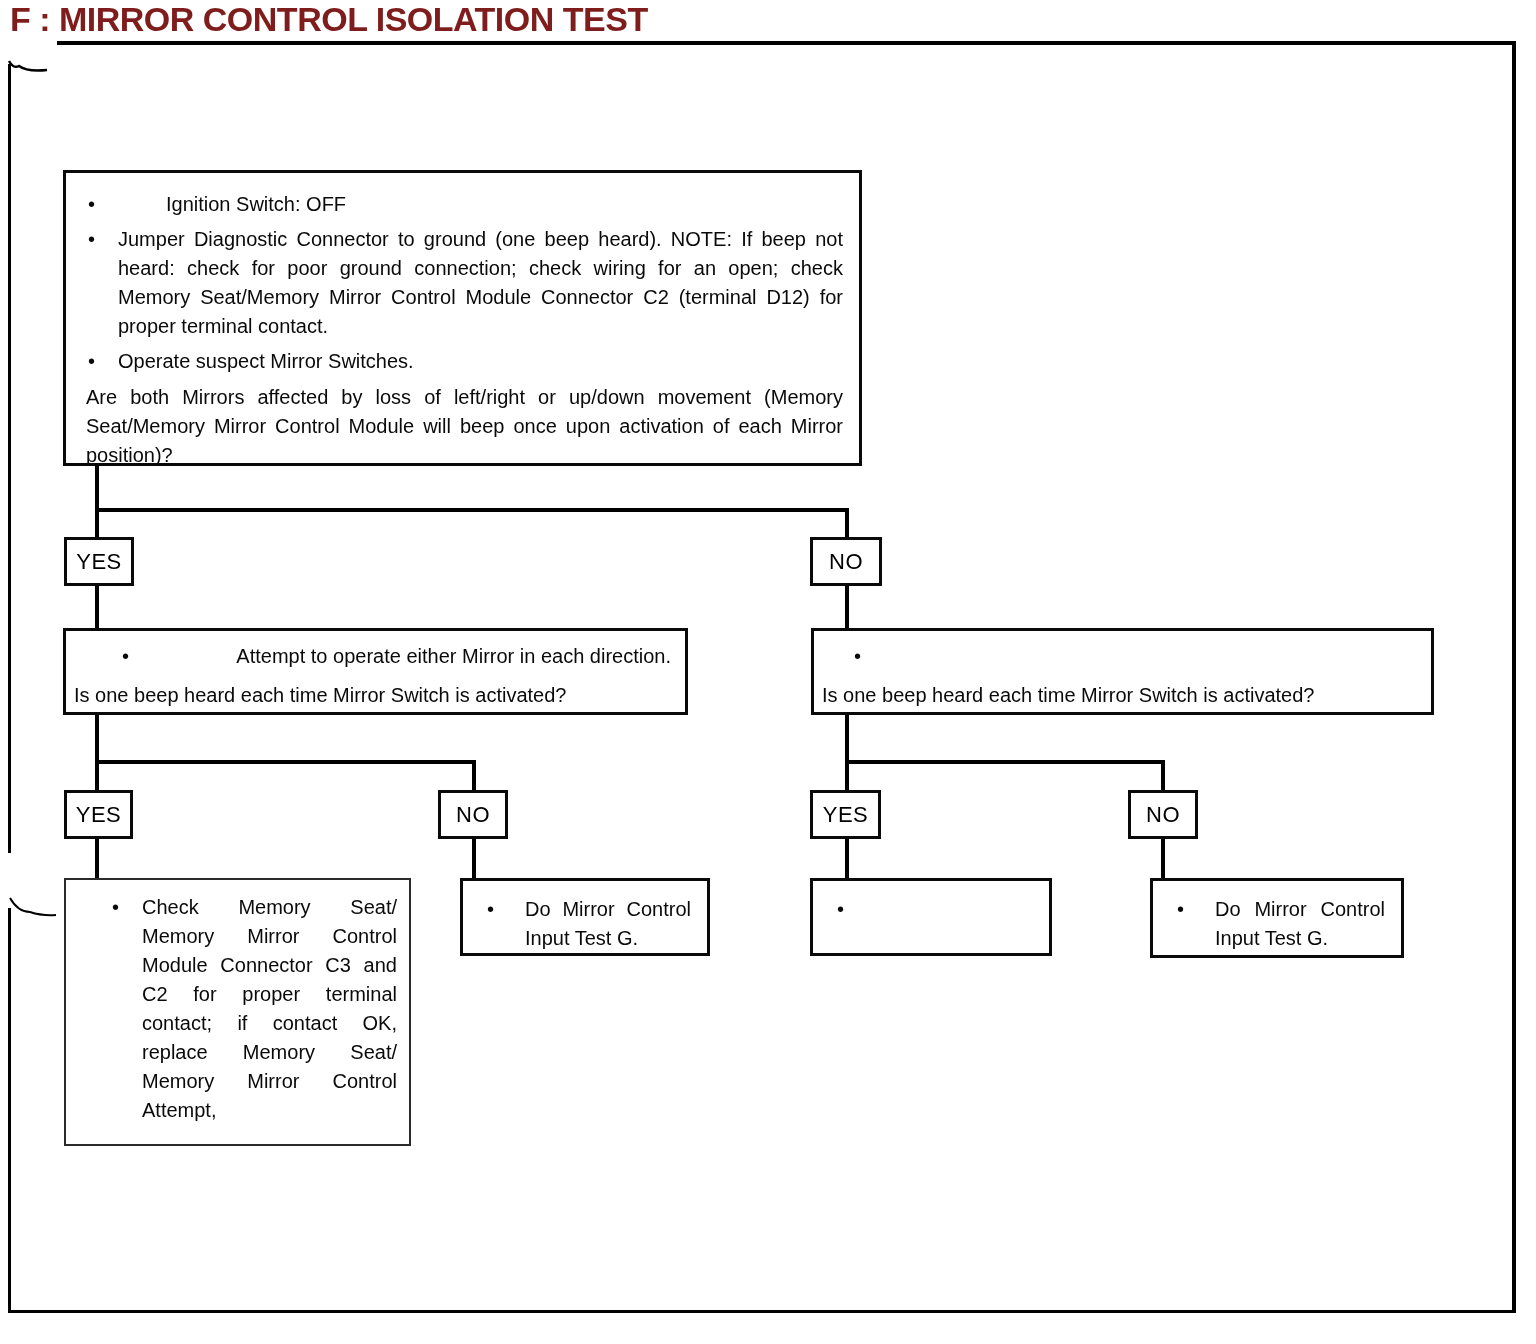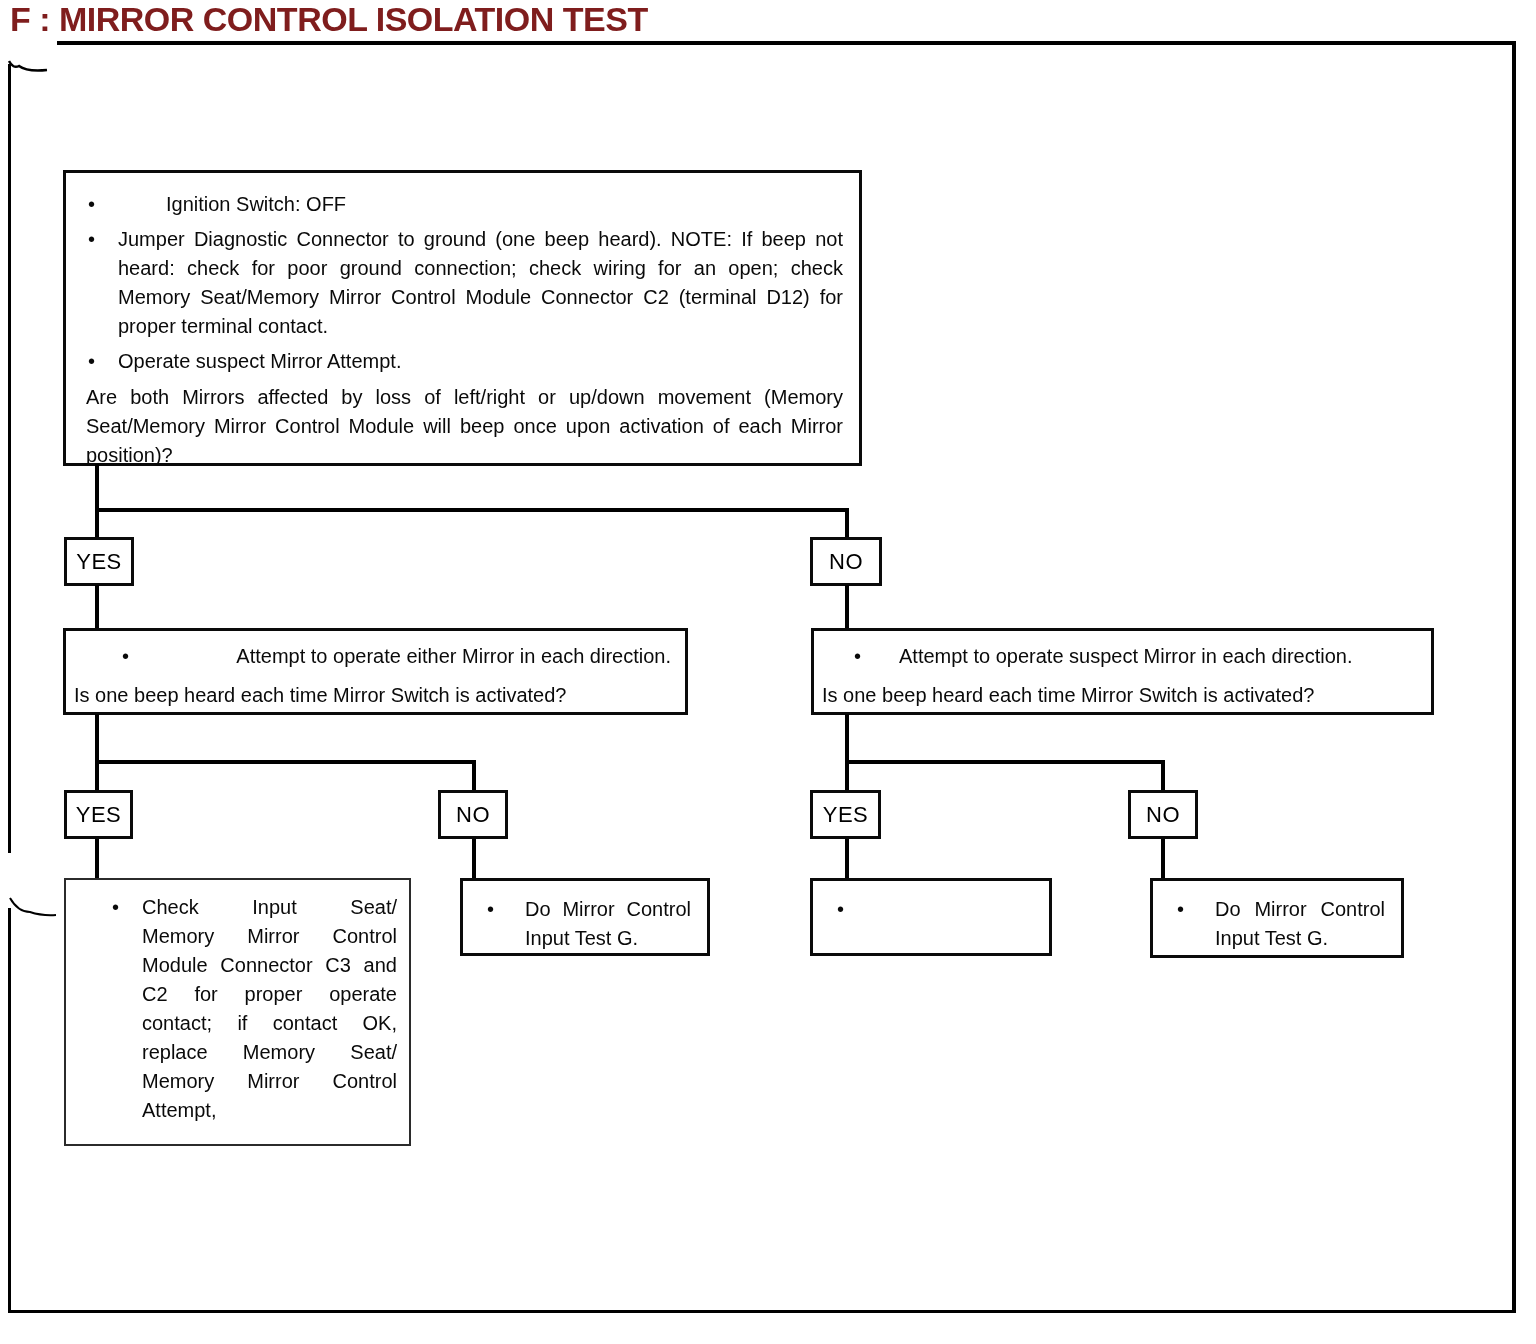--- a/index.html
+++ b/index.html
@@ -71,21 +71,21 @@
     <div class="row">
       <span class="dot">•</span>
       <span class="txt" style="text-align:left;margin-left:48px;">Ignition Switch:  OFF</span>
     </div>
     <div class="row">
       <span class="dot">•</span>
       <span class="txt">Jumper Diagnostic Connector to ground (one beep heard). NOTE:  If beep not heard:  check for poor ground connection; check wiring for an open; check Memory Seat/Memory Mirror Control Module Connector C2 (terminal D12) for proper terminal contact.</span>
     </div>
     <div class="row">
       <span class="dot">•</span>
-      <span class="txt" style="text-align:left;">Operate suspect Mirror Attempt.</span>
+      <span class="txt" style="text-align:left;">Operate suspect Mirror Switches.</span>
     </div>
     <div class="question">Are both Mirrors affected by loss of left/right or up/down movement (Memory Seat/Memory Mirror Control Module will beep once upon activation of each Mirror position)?</div>
   </div>
 
   <div class="vline" style="left:95px;top:464px;width:4px;height:48px;"></div>
   <div class="hline" style="left:95px;top:508px;width:754px;height:4px;"></div>
   <div class="vline" style="left:95px;top:510px;width:4px;height:29px;"></div>
   <div class="vline" style="left:845px;top:510px;width:4px;height:29px;"></div>
 
   <div class="decision" style="left:64px;top:537px;width:70px;height:49px;">YES</div>
@@ -98,21 +98,20 @@
     <div class="row">
       <span class="dot">•</span>
       <span class="txt" style="text-align:right;">Attempt to operate either Mirror in each direction.</span>
     </div>
     <div class="qline">Is one beep heard each time Mirror Switch is activated?</div>
   </div>
 
   <div class="fbox qbox" style="left:811px;top:628px;width:623px;height:87px;">
     <div class="row">
       <span class="dot" style="margin-left:32px;">•</span>
-      <span class="txt" style="text-align:left;">Attempt to operate suspect Mirror in each direction.</span>
     </div>
     <div class="qline">Is one beep heard each time Mirror Switch is activated?</div>
   </div>
 
   <div class="vline" style="left:95px;top:714px;width:4px;height:78px;"></div>
   <div class="hline" style="left:95px;top:760px;width:381px;height:4px;"></div>
   <div class="vline" style="left:472px;top:762px;width:4px;height:30px;"></div>
 
   <div class="vline" style="left:845px;top:714px;width:4px;height:78px;"></div>
   <div class="hline" style="left:845px;top:760px;width:320px;height:4px;"></div>
@@ -124,26 +123,26 @@
   <div class="decision" style="left:1128px;top:790px;width:70px;height:49px;">NO</div>
 
   <div class="vline" style="left:95px;top:839px;width:4px;height:40px;"></div>
   <div class="vline" style="left:472px;top:839px;width:4px;height:40px;"></div>
   <div class="vline" style="left:845px;top:839px;width:4px;height:40px;"></div>
   <div class="vline" style="left:1161px;top:839px;width:4px;height:40px;"></div>
 
   <div id="check-module-box" class="fbox thin" style="left:64px;top:878px;width:347px;height:268px;">
     <div class="row">
       <span class="dot">•</span>
-      <span class="txt jline">Check Input Seat/</span>
+      <span class="txt jline">Check Memory Seat/</span>
     </div>
     <div style="margin-left:76px;">
       <div class="jline">Memory Mirror Control</div>
       <div class="jline">Module Connector C3 and</div>
-      <div class="jline">C2 for proper operate</div>
+      <div class="jline">C2 for proper terminal</div>
       <div class="jline">contact; if contact OK,</div>
       <div class="jline">replace Memory Seat/</div>
       <div class="jline">Memory Mirror Control</div>
       <div class="jline-last">Attempt,</div>
     </div>
   </div>
 
   <div class="fbox abox" style="left:460px;top:878px;width:250px;height:78px;padding:14px 16px 8px 0;">
     <div class="row">
       <span class="dot">•</span>

